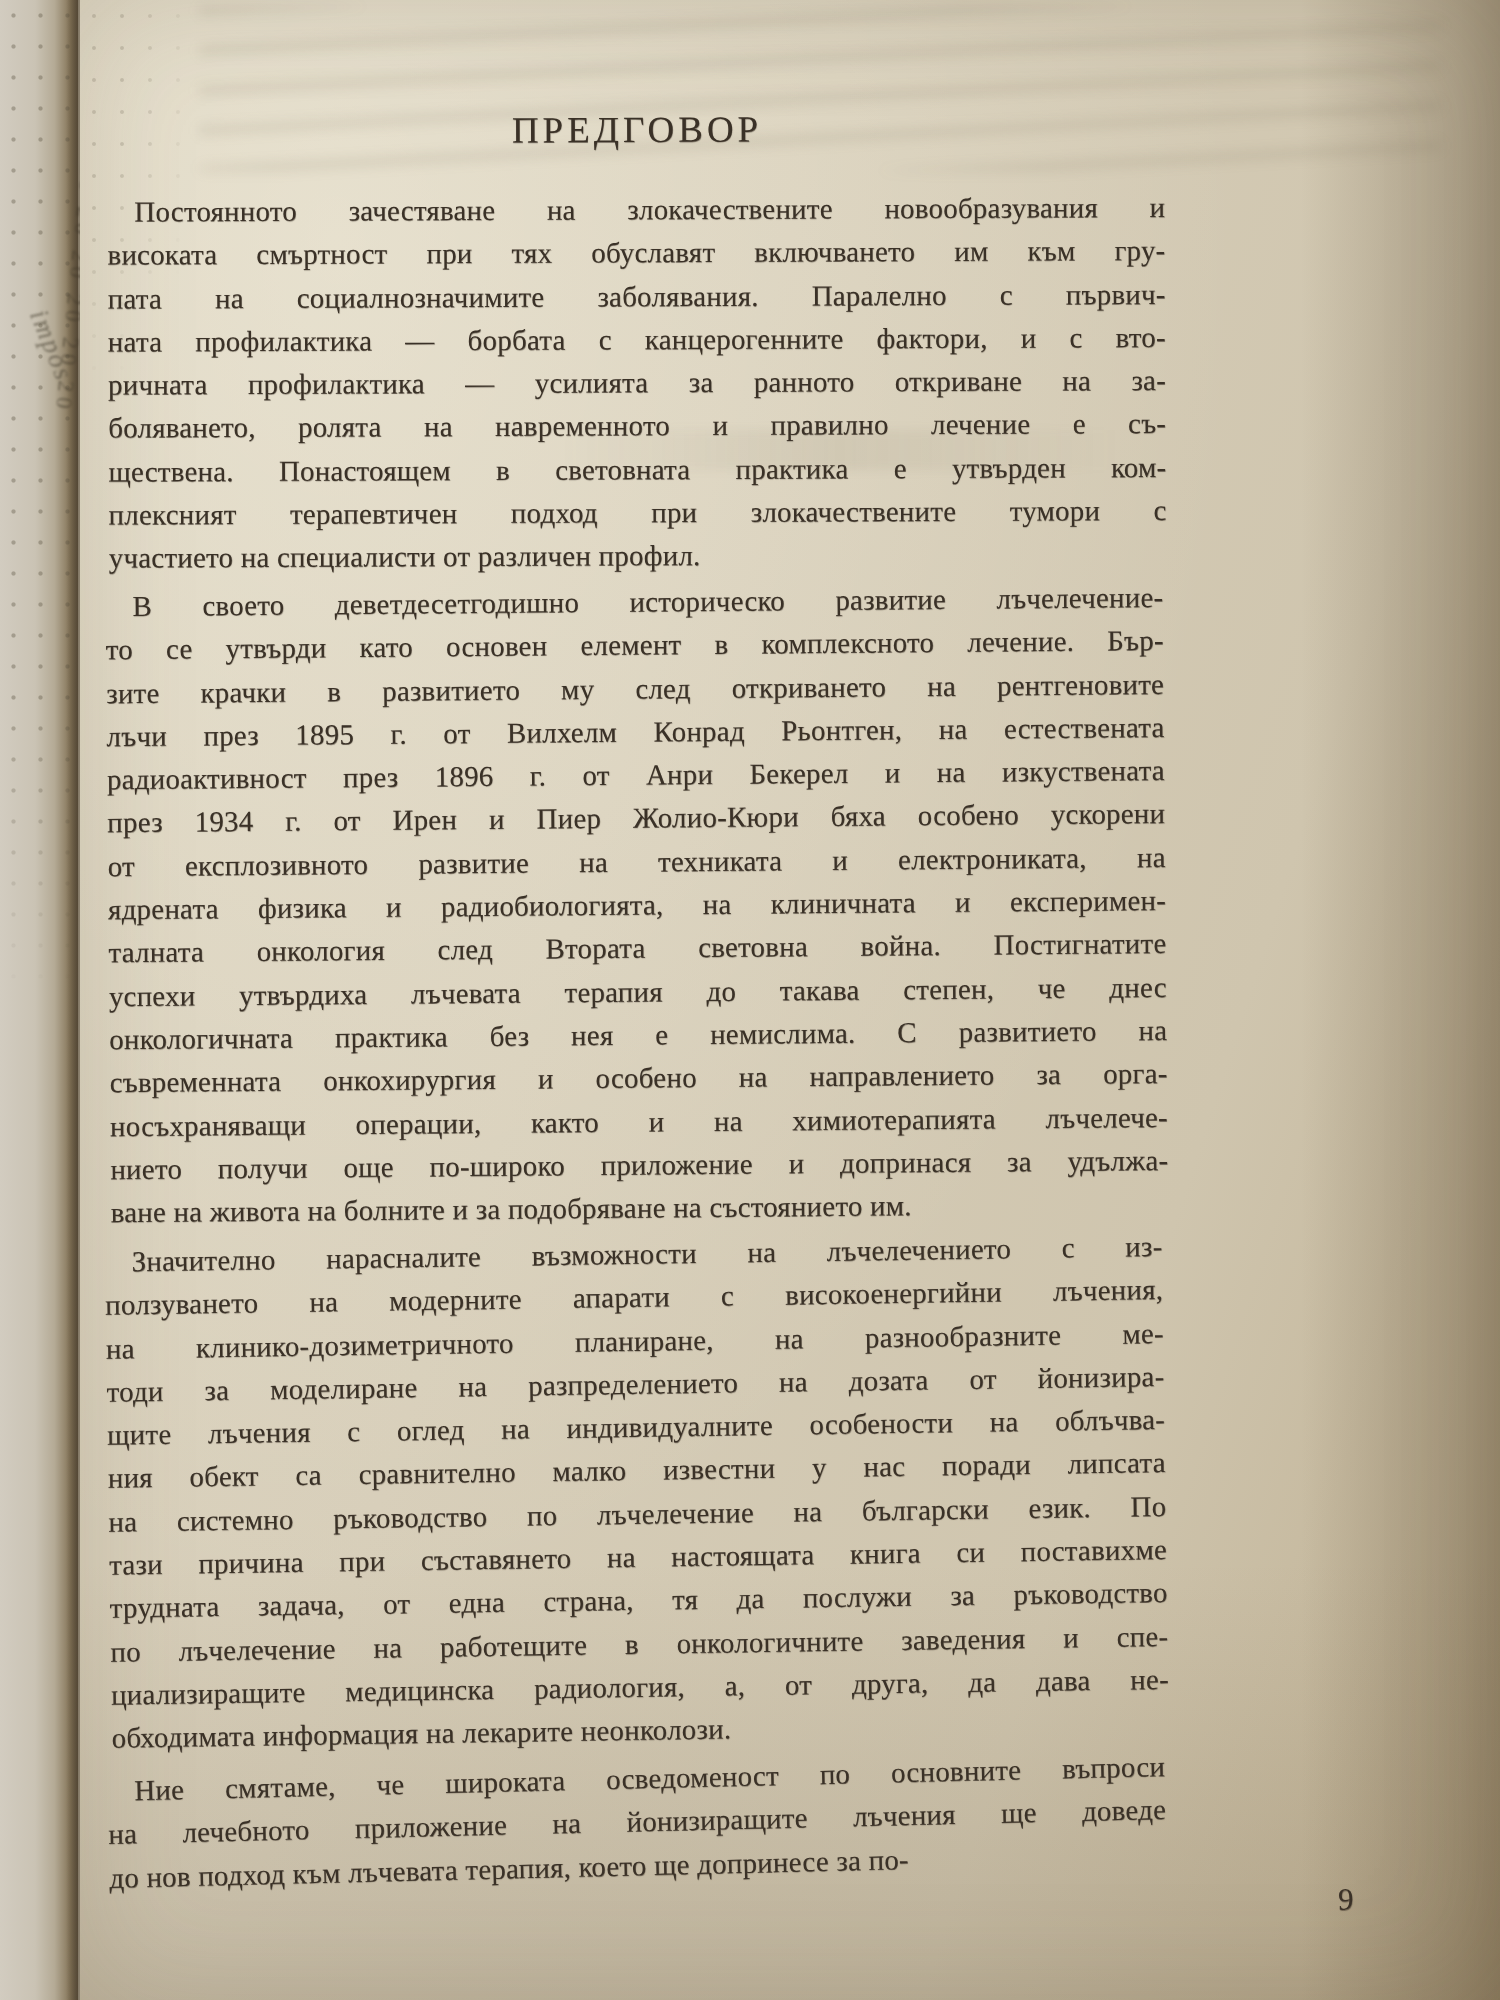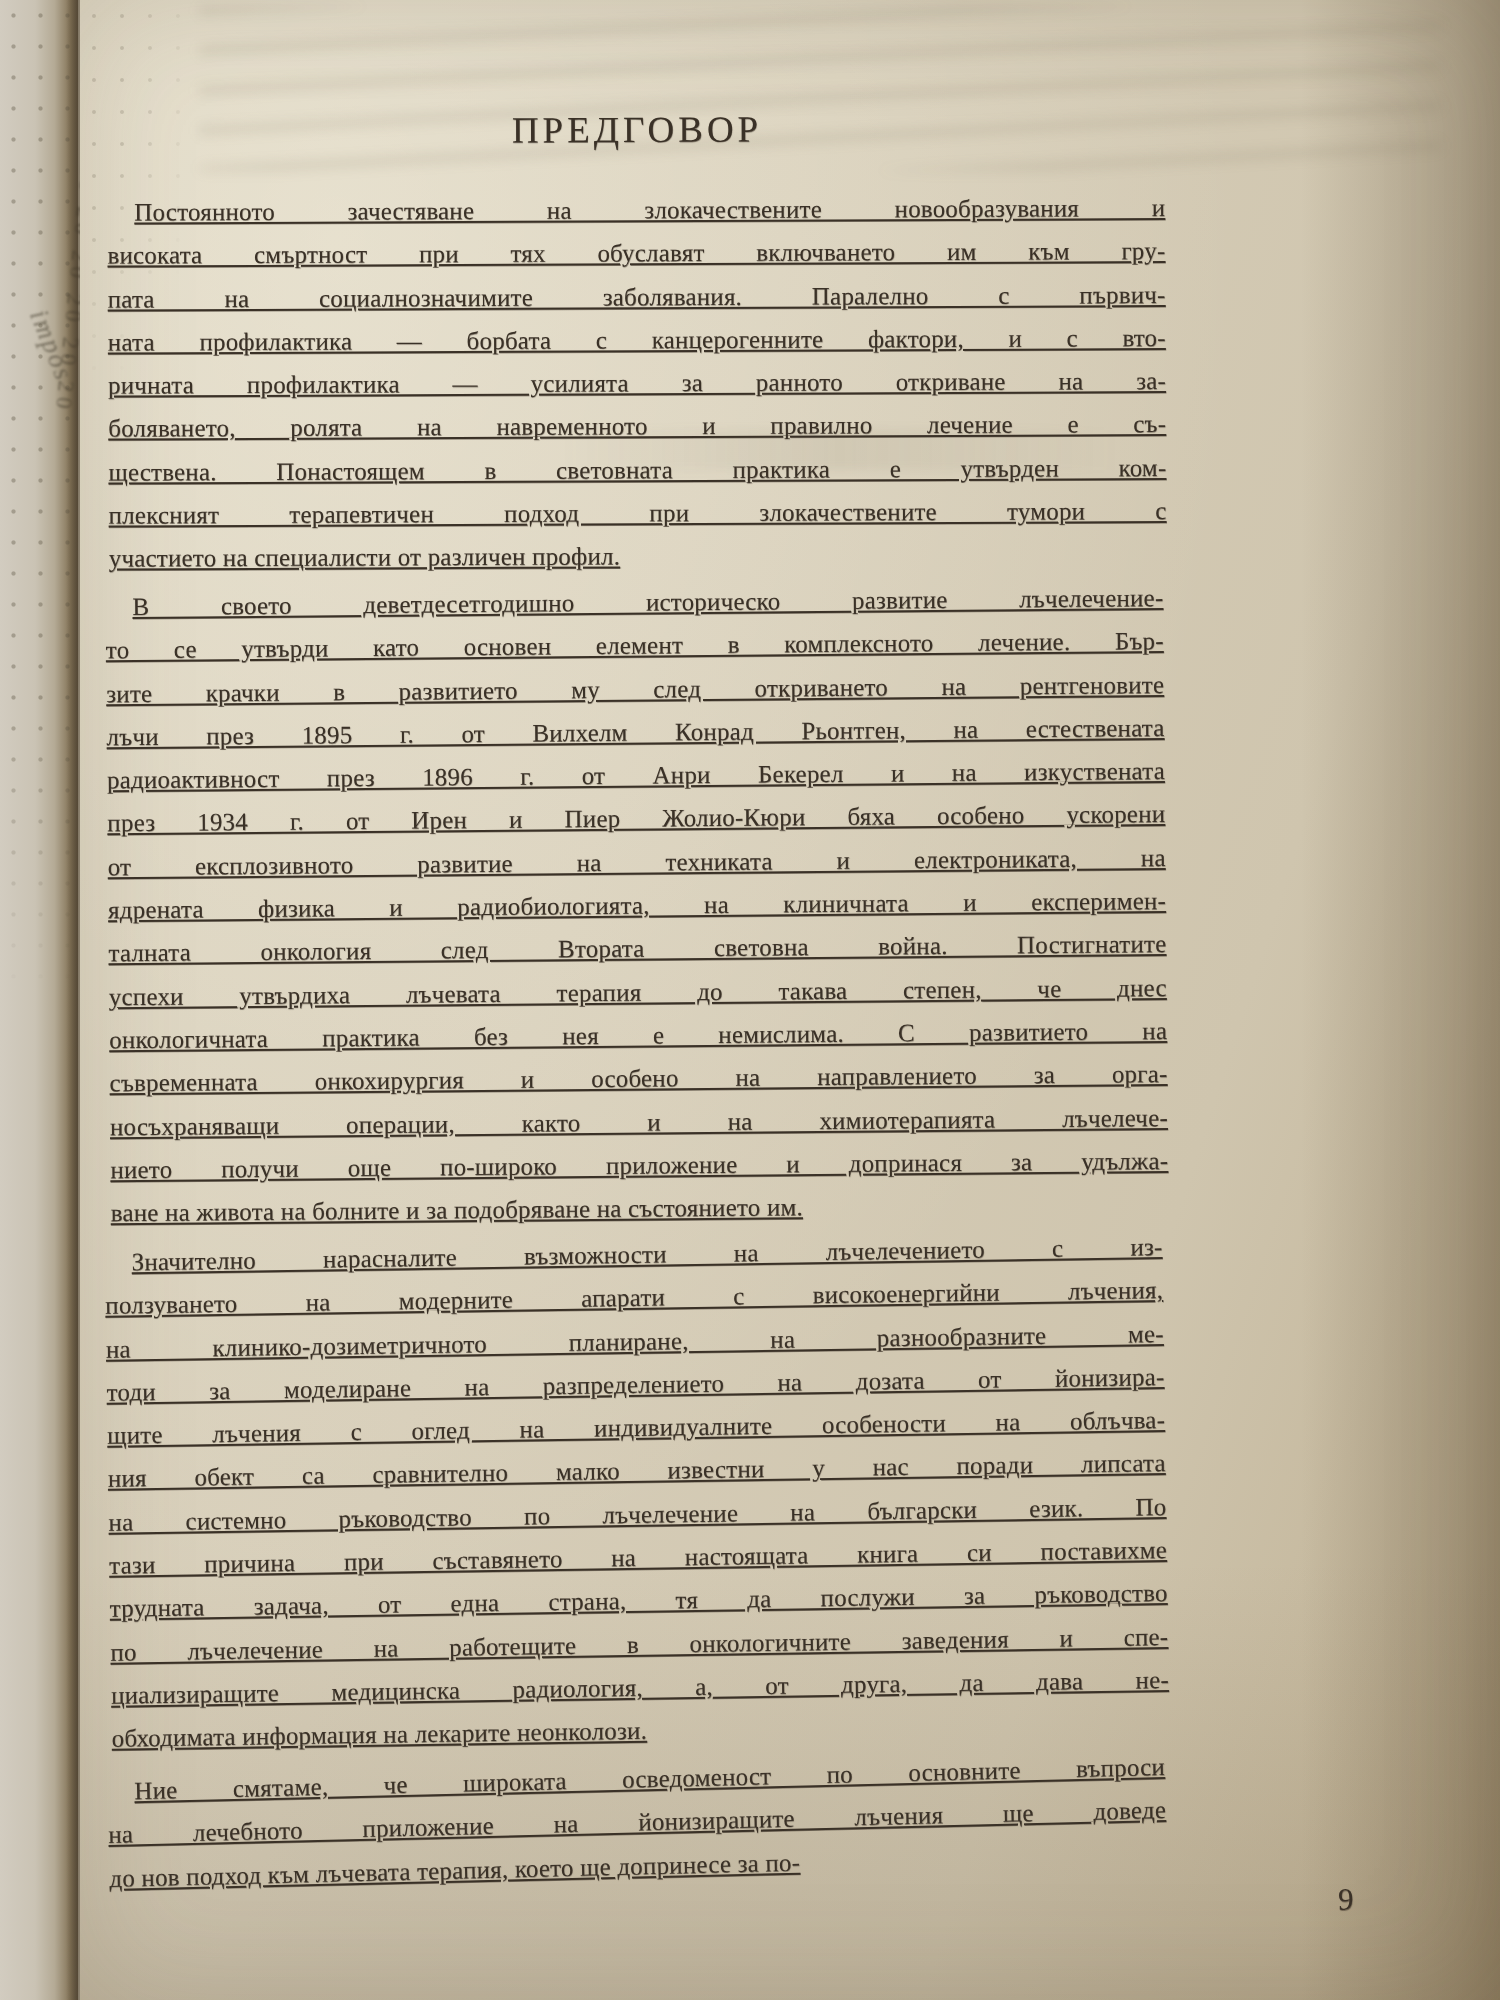--- a/index.html
+++ b/index.html
@@ -63,21 +63,21 @@
     background:linear-gradient(90deg,rgba(118,108,84,0),rgba(118,108,84,.10),rgba(118,108,84,0));
     filter:blur(5px);
   }
   
   .ink{color:#3a3127;text-shadow:.4px .6px .7px rgba(56,46,36,.5);}
   .page-title{
     position:absolute;left:108px;top:108px;width:1058px;
     text-align:center;font-size:37px;letter-spacing:4px;
     transform:rotate(-.25deg);
   }
-  .paragraphs{position:absolute;left:108px;top:186px;width:1058px;font-size:25px;line-height:43.3px;text-decoration:underline;}
+  .paragraphs{position:absolute;left:108px;top:186px;width:1058px;font-size:29px;line-height:43.3px;}
   .para{transform-origin:100% 50%;}
   .para-0{transform:rotate(-.25deg);}
   .para-1{transform:rotate(-.5deg);}
   .para-2{transform:rotate(-.85deg);}
   .para-3{transform:rotate(-1.35deg);}
   .line{text-align:justify;text-align-last:justify;letter-spacing:.2px;}
   .line.first{text-indent:27px;}
   .line.last{text-align-last:left;}
   .page-number{
     position:absolute;left:1338px;top:1882px;font-size:31px;

